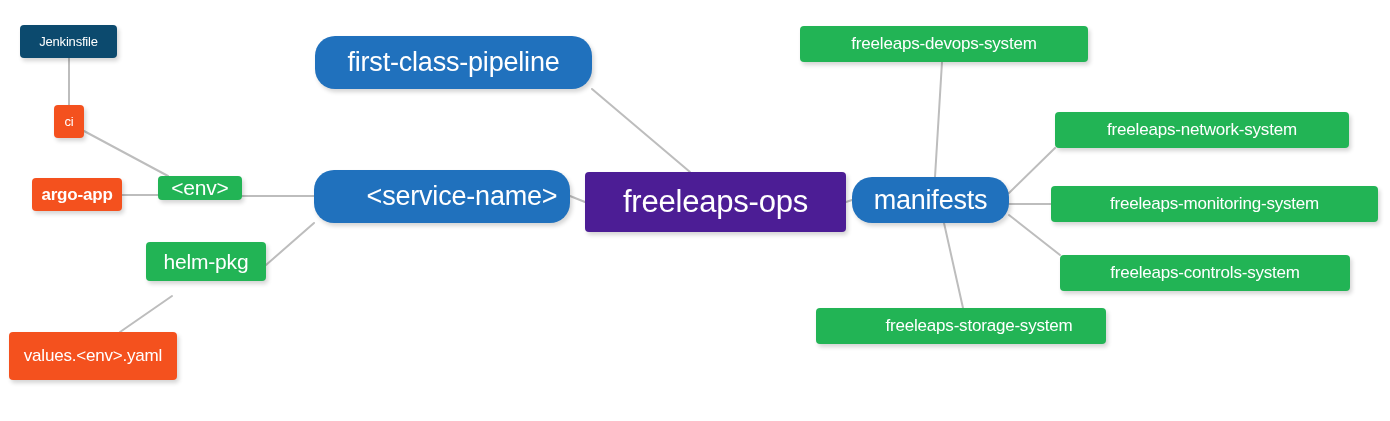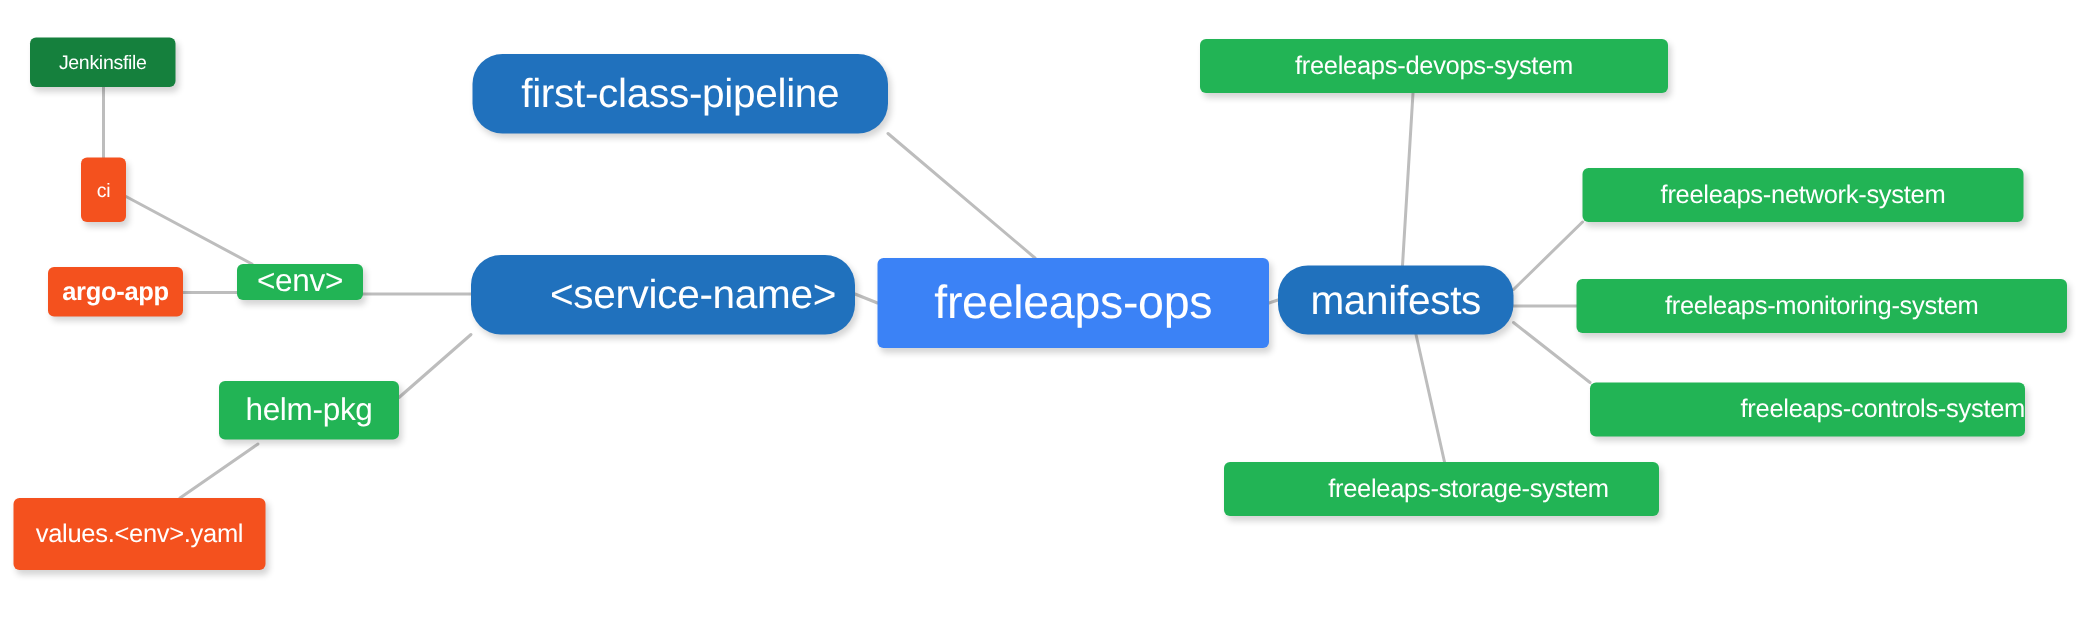--- a/index.html
+++ b/index.html
@@ -60,59 +60,59 @@
       <line x1="168" y1="176" x2="84" y2="131" stroke="#bdbdbd" stroke-width="2" stroke-linecap="round"></line>
       <line x1="69" y1="105" x2="69" y2="58" stroke="#bdbdbd" stroke-width="2" stroke-linecap="round"></line>
       <line x1="172" y1="296" x2="120" y2="332" stroke="#bdbdbd" stroke-width="2" stroke-linecap="round"></line>
       <line x1="935" y1="177" x2="942" y2="62" stroke="#bdbdbd" stroke-width="2" stroke-linecap="round"></line>
       <line x1="1009" y1="193" x2="1055" y2="148" stroke="#bdbdbd" stroke-width="2" stroke-linecap="round"></line>
       <line x1="1009" y1="204" x2="1051" y2="204" stroke="#bdbdbd" stroke-width="2" stroke-linecap="round"></line>
       <line x1="1009" y1="215" x2="1060" y2="255" stroke="#bdbdbd" stroke-width="2" stroke-linecap="round"></line>
       <line x1="944" y1="223" x2="963" y2="308" stroke="#bdbdbd" stroke-width="2" stroke-linecap="round"></line>
     </svg>
   <div id="node-layer">
-      <div class="mm-node lvl-root" style="left: 585px; top: 172px; width: 261px; height: 60px; background: #3b82f6;">
+      <div class="mm-node lvl-root" style="left: 585px; top: 172px; width: 261px; height: 60px; background: #4c1d95;">
         <span>freeleaps-ops</span>
       </div>
       <div class="mm-node lvl-1" style="left: 314px; top: 170px; width: 256px; height: 53px; background: rgb(32, 113, 189); padding-left: 40px;">
         <span>&lt;service-name&gt;</span>
       </div>
       <div class="mm-node lvl-1" style="left: 315px; top: 36px; width: 277px; height: 53px; background: rgb(32, 113, 189);">
         <span>first-class-pipeline</span>
       </div>
       <div class="mm-node lvl-1" style="left: 852px; top: 177px; width: 157px; height: 46px; background: rgb(32, 113, 189);">
         <span>manifests</span>
       </div>
       <div class="mm-node lvl-2" style="left: 158px; top: 176px; width: 84px; height: 24px; background: rgb(34, 180, 85);">
         <span>&lt;env&gt;</span>
       </div>
-      <div class="mm-node lvl-2" style="left: 146px; top: 254px; width: 120px; height: 39px; background: rgb(34, 180, 85);">
+      <div class="mm-node lvl-2" style="left: 146px; top: 242px; width: 120px; height: 39px; background: rgb(34, 180, 85);">
         <span>helm-pkg</span>
       </div>
-      <div class="mm-node lvl-4" style="left: 20px; top: 25px; width: 97px; height: 33px; background: #15803d;">
+      <div class="mm-node lvl-4" style="left: 20px; top: 25px; width: 97px; height: 33px; background: #0c4a6e;">
         <span>Jenkinsfile</span>
       </div>
-      <div class="mm-node lvl-4" style="left: 54px; top: 105px; width: 30px; height: 43px; background: rgb(244, 81, 30);">
+      <div class="mm-node lvl-4" style="left: 54px; top: 105px; width: 30px; height: 33px; background: rgb(244, 81, 30);">
         <span>ci</span>
       </div>
       <div class="mm-node lvl-3" style="left: 32px; top: 178px; width: 90px; height: 33px; background: rgb(244, 81, 30); font-weight: bold;">
         <span>argo-app</span>
       </div>
       <div class="mm-node lvl-3" style="left: 9px; top: 332px; width: 168px; height: 48px; background: rgb(244, 81, 30);">
         <span>values.&lt;env&gt;.yaml</span>
       </div>
-      <div class="mm-node lvl-3" style="left: 800px; top: 26px; width: 312px; height: 36px; background: rgb(34, 180, 85);">
+      <div class="mm-node lvl-3" style="left: 800px; top: 26px; width: 288px; height: 36px; background: rgb(34, 180, 85);">
         <span>freeleaps-devops-system</span>
       </div>
       <div class="mm-node lvl-3" style="left: 1055px; top: 112px; width: 294px; height: 36px; background: rgb(34, 180, 85);">
         <span>freeleaps-network-system</span>
       </div>
       <div class="mm-node lvl-3" style="left: 1051px; top: 186px; width: 327px; height: 36px; background: rgb(34, 180, 85);">
         <span>freeleaps-monitoring-system</span>
       </div>
-      <div class="mm-node lvl-3" style="left: 1060px; top: 255px; width: 290px; height: 36px; background: rgb(34, 180, 85); justify-content: flex-end;">
+      <div class="mm-node lvl-3" style="left: 1060px; top: 255px; width: 290px; height: 36px; background: rgb(34, 180, 85);">
         <span>freeleaps-controls-system</span>
       </div>
       <div class="mm-node lvl-3" style="left: 816px; top: 308px; width: 290px; height: 36px; background: rgb(34, 180, 85); padding-left: 36px;">
         <span>freeleaps-storage-system</span>
       </div>
     </div>
 </div>
 
 </body></html>

